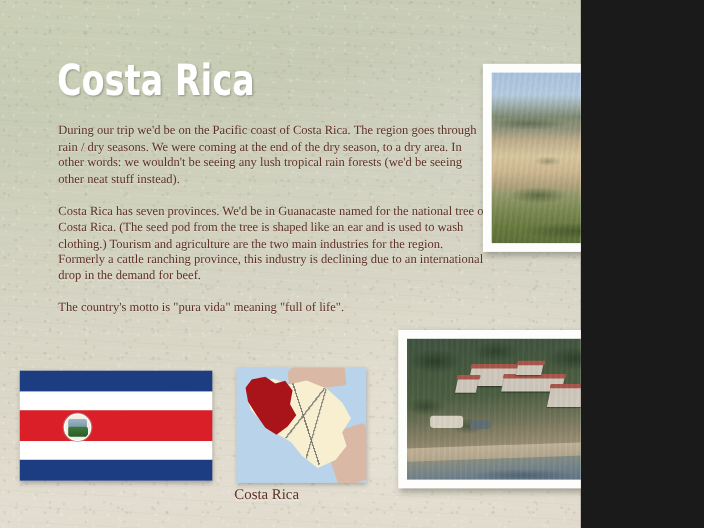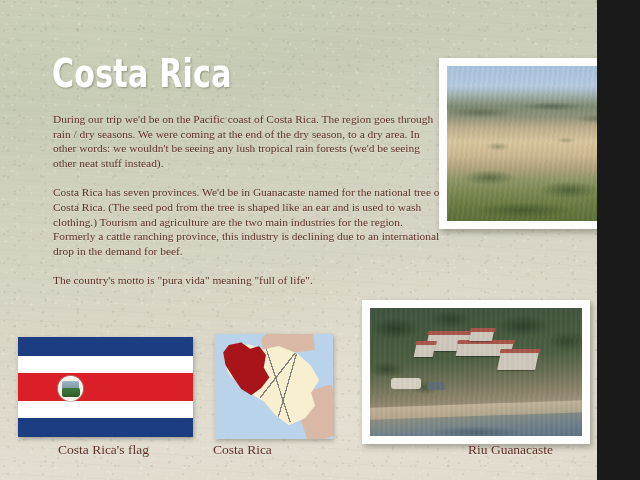--- a/index.html
+++ b/index.html
@@ -1,19 +1,19 @@
 <!DOCTYPE html>
 <html><head>
 <meta charset="utf-8">
 <style>
   html,body{margin:0;padding:0;background:#1a1a1a;}
   body{font-family:"Liberation Serif",serif;}
 
   #slide{
-    position:relative;width:597px;height:480px;overflow:hidden;
+    position:relative;width:528px;height:480px;overflow:hidden;
     background:
       radial-gradient(ellipse 60% 45% at 18% 12%, rgba(205,210,185,.55), rgba(205,210,185,0) 70%),
       radial-gradient(ellipse 55% 40% at 75% 80%, rgba(232,228,214,.6), rgba(232,228,214,0) 70%),
       radial-gradient(ellipse 70% 60% at 90% 20%, rgba(214,214,202,.5), rgba(214,214,202,0) 70%),
       linear-gradient(172deg,#c8cdb4 0%,#c4c9b2 18%,#cfd0bd 34%,#d6d4c4 52%,#dcd8c9 68%,#e2ddd0 84%,#ded9ca 100%);
   }
   
   #slide:before{
     content:"";position:absolute;inset:0;pointer-events:none;opacity:.5;
     background-image:
@@ -233,21 +233,19 @@
   <div class="layer" id="map-wrap">
     <div id="map">
       <div class="land-n"></div>
       <div class="land-e"></div>
       <div class="country"></div>
       <div class="prov-lines"></div>
       <div class="guanacaste"></div>
     </div>
   </div>
 
-  <div class="layer caption" id="caption-flag">Costa Rica's flag</div>
 
   <div class="layer caption" id="caption-map">
     <div>Costa Rica</div>
   </div>
 
-  <div class="layer caption" id="caption-resort">Riu Guanacaste</div>
 
 </div>
 
 </body></html>

